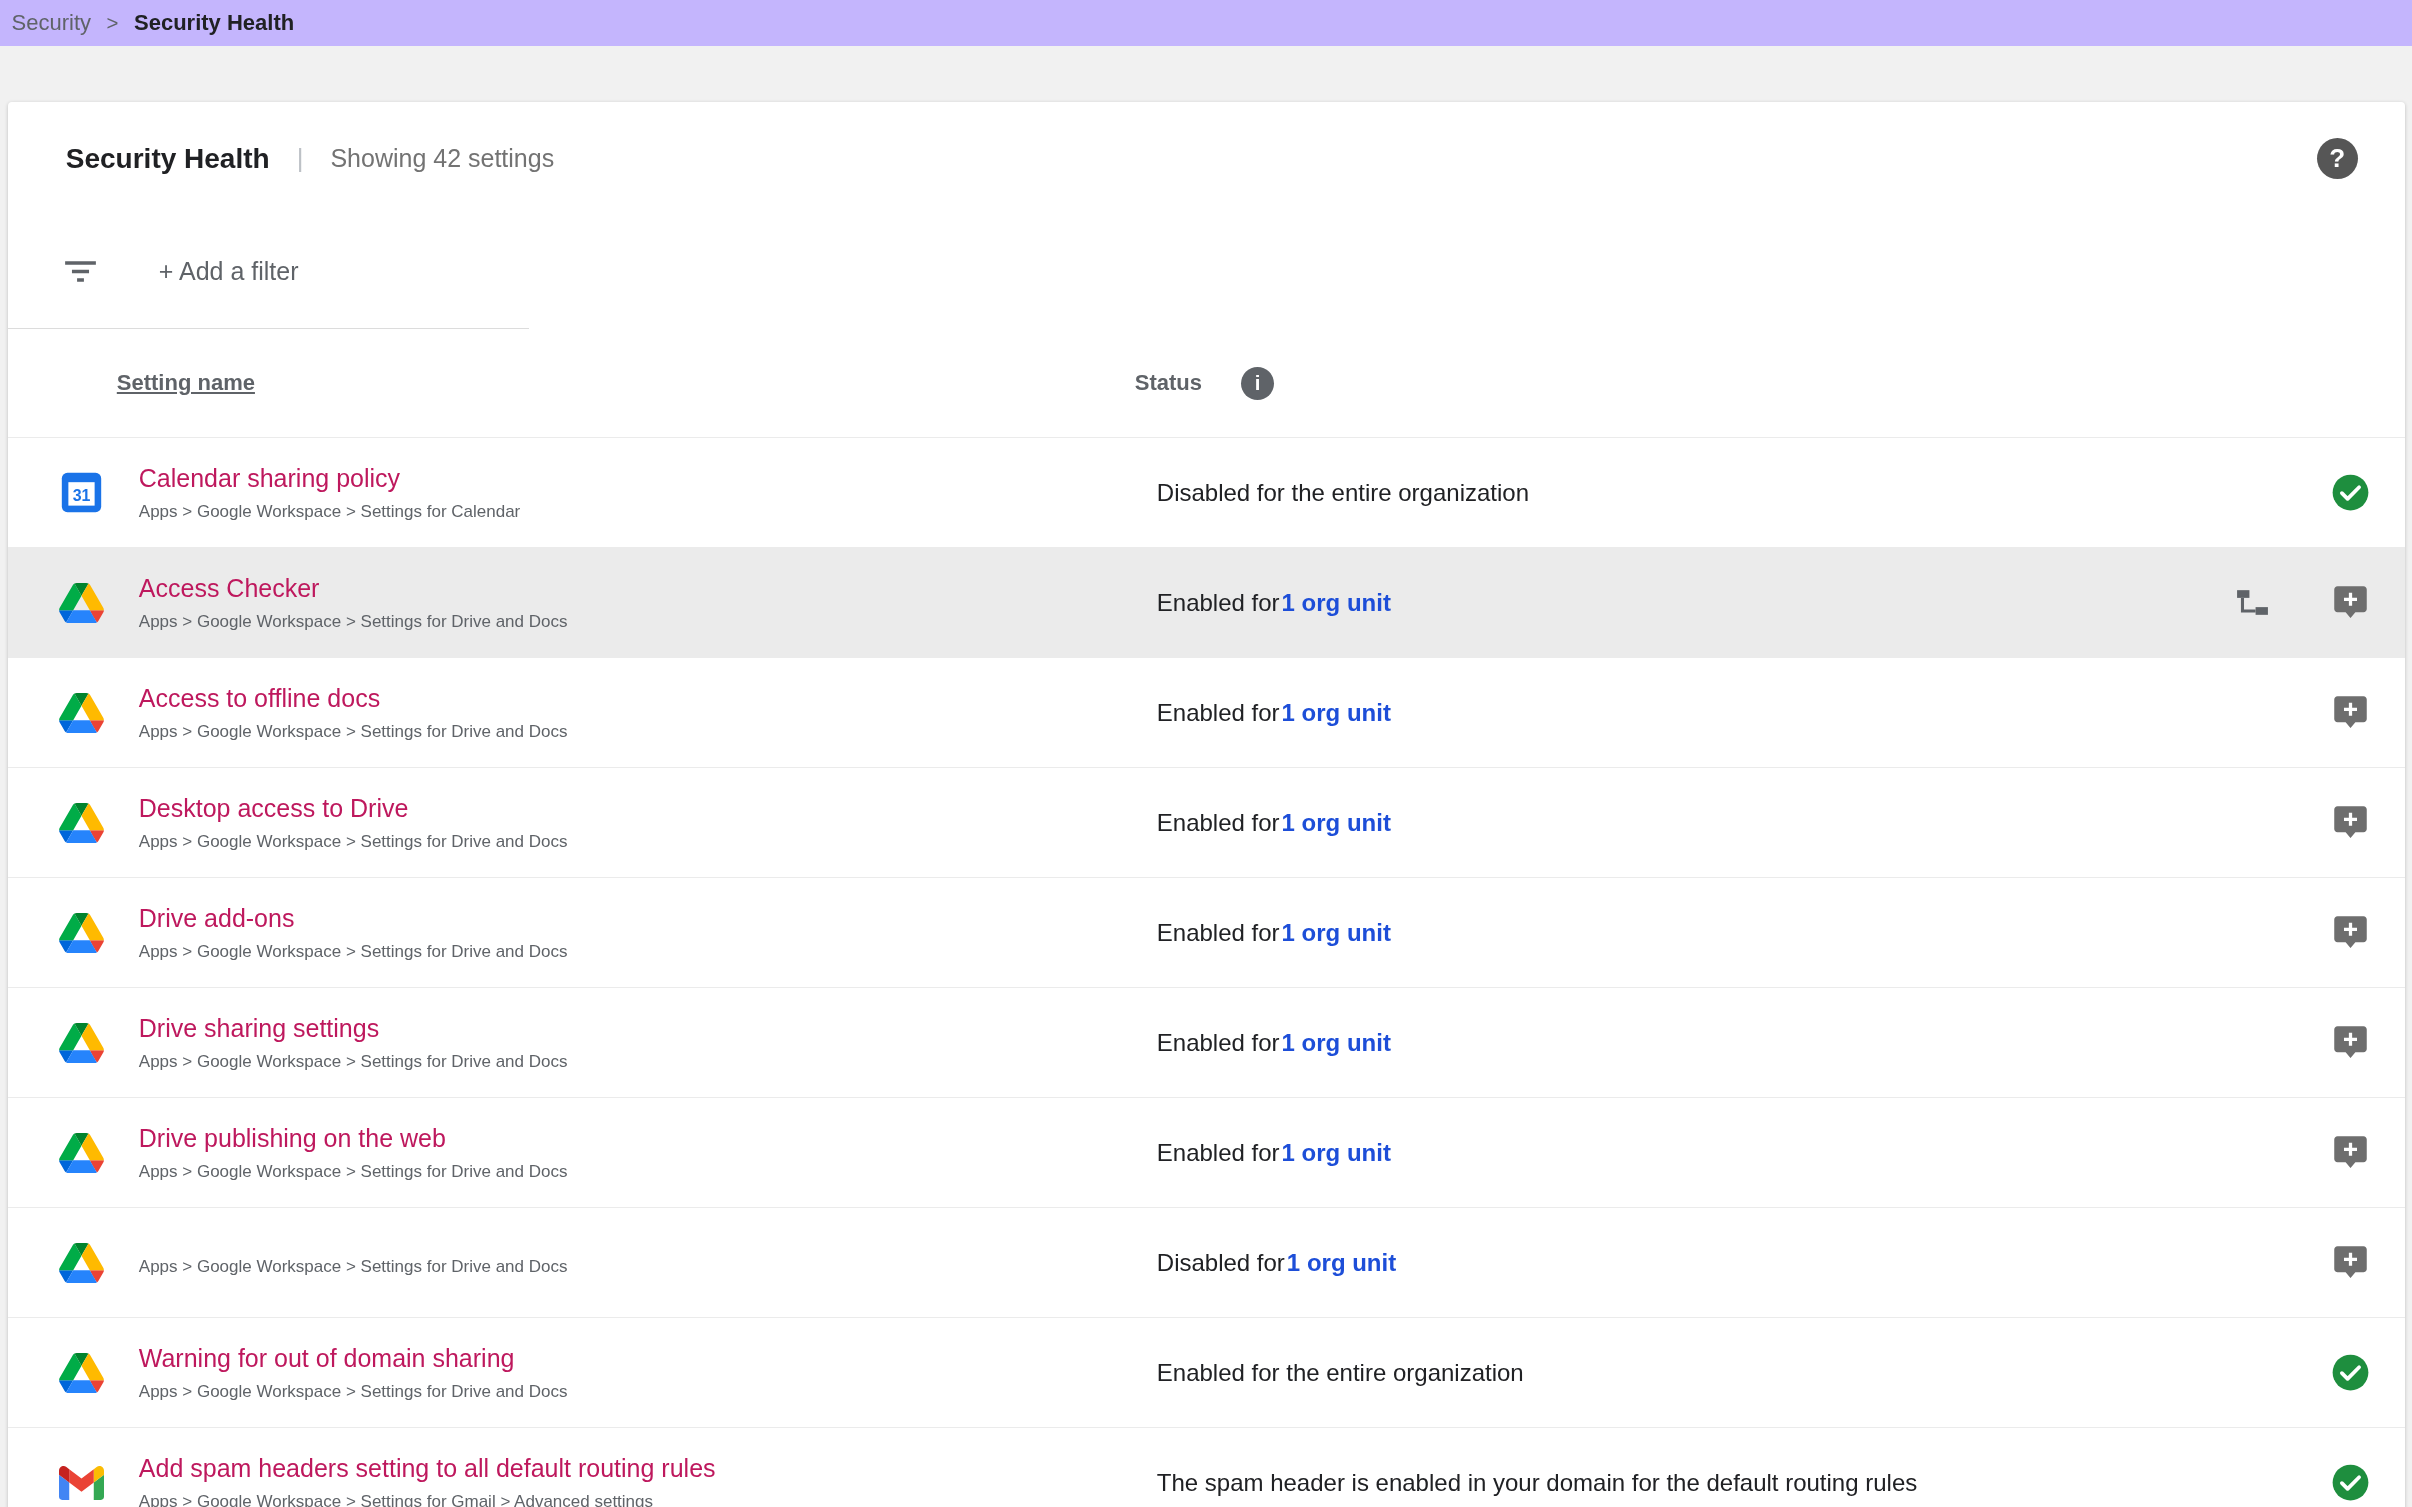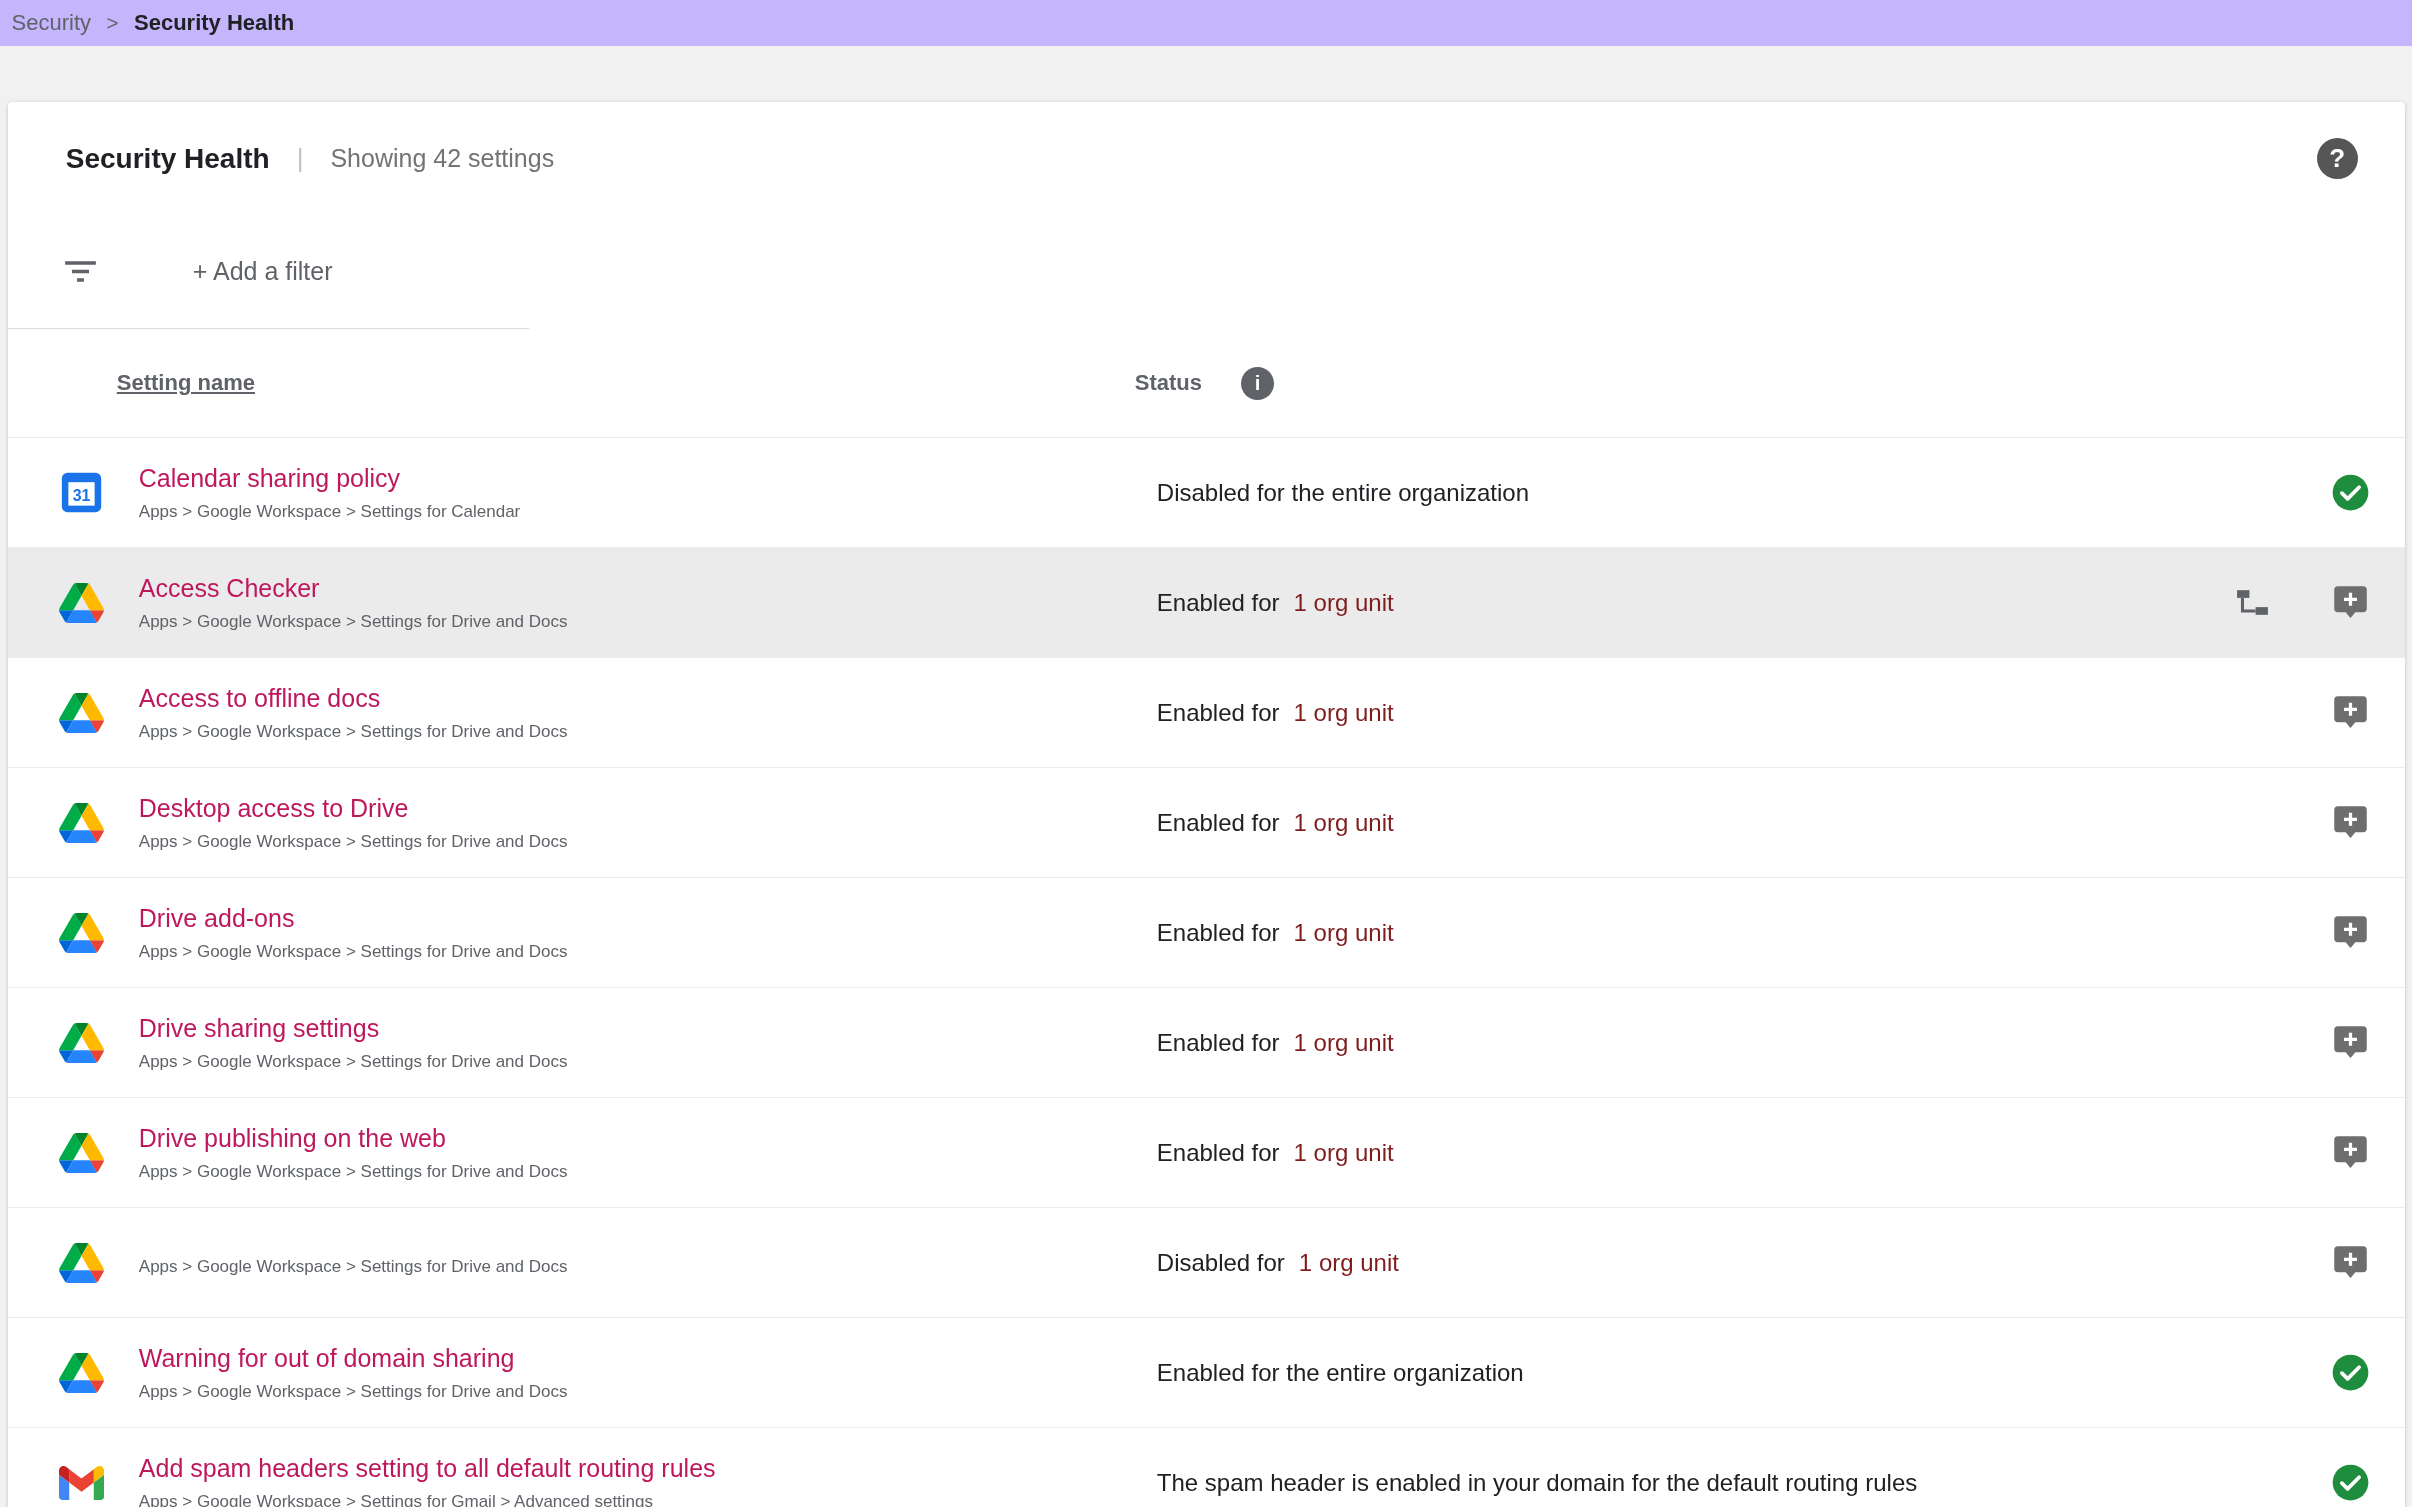--- a/index.html
+++ b/index.html
@@ -52,21 +52,21 @@
     font-size: 26px; font-weight: bold; cursor: pointer;
     user-select: none;
   }
 
   
   .filter-box {
     width: 521px; height: 114px;
     border-bottom: 1px solid #dcdcdc;
     display: flex; align-items: center;
     padding-left: 52px;
-    gap: 92px;
+    gap: 58px;
   }
   .filter-icon svg { width: 41px; height: 41px; display: block; }
   .add-filter { font-size: 25px; color: #5f6368; cursor: pointer; }
 
   
   .thead {
     height: 108px;
     display: flex; align-items: center;
     color: #5f6368; font-size: 22px; font-weight: bold;
   }
@@ -90,21 +90,21 @@
   .row.highlighted { background: #ebebeb; }
   .cell-icon {
     width: 47px; height: 47px; margin-left: 50px; flex: none;
     display: flex; align-items: center; justify-content: center;
   }
   .cell-icon svg { display: block; }
   .cell-name { margin-left: 34px; width: 1018px; flex: none; padding-right: 39px; }
   .row-title { font-size: 25px; color: #be185d; line-height: 1.25; }
   .row-path { font-size: 17px; color: #5f6368; margin-top: 8.7px; }
   .cell-status { flex: 1; font-size: 24px; color: #202124; }
-  .status-link { color: #7f1d1d; text-decoration: none; margin-left: 14px; }
+  .status-link { color: #1d4ed8; text-decoration: none; margin-left: 2px; font-weight: bold; }
   .cell-actions { display: flex; align-items: center; gap: 60px; margin-right: 35px; }
   .badge svg { width: 39px; height: 39px; display: block; }
   .org-icon svg { width: 37px; height: 37px; display: block; }
 </style>
 </head>
 <body>
 
 <div class="topbar">
   <span class="crumb-section">Security</span>
   <span class="crumb-sep">&gt;</span>

